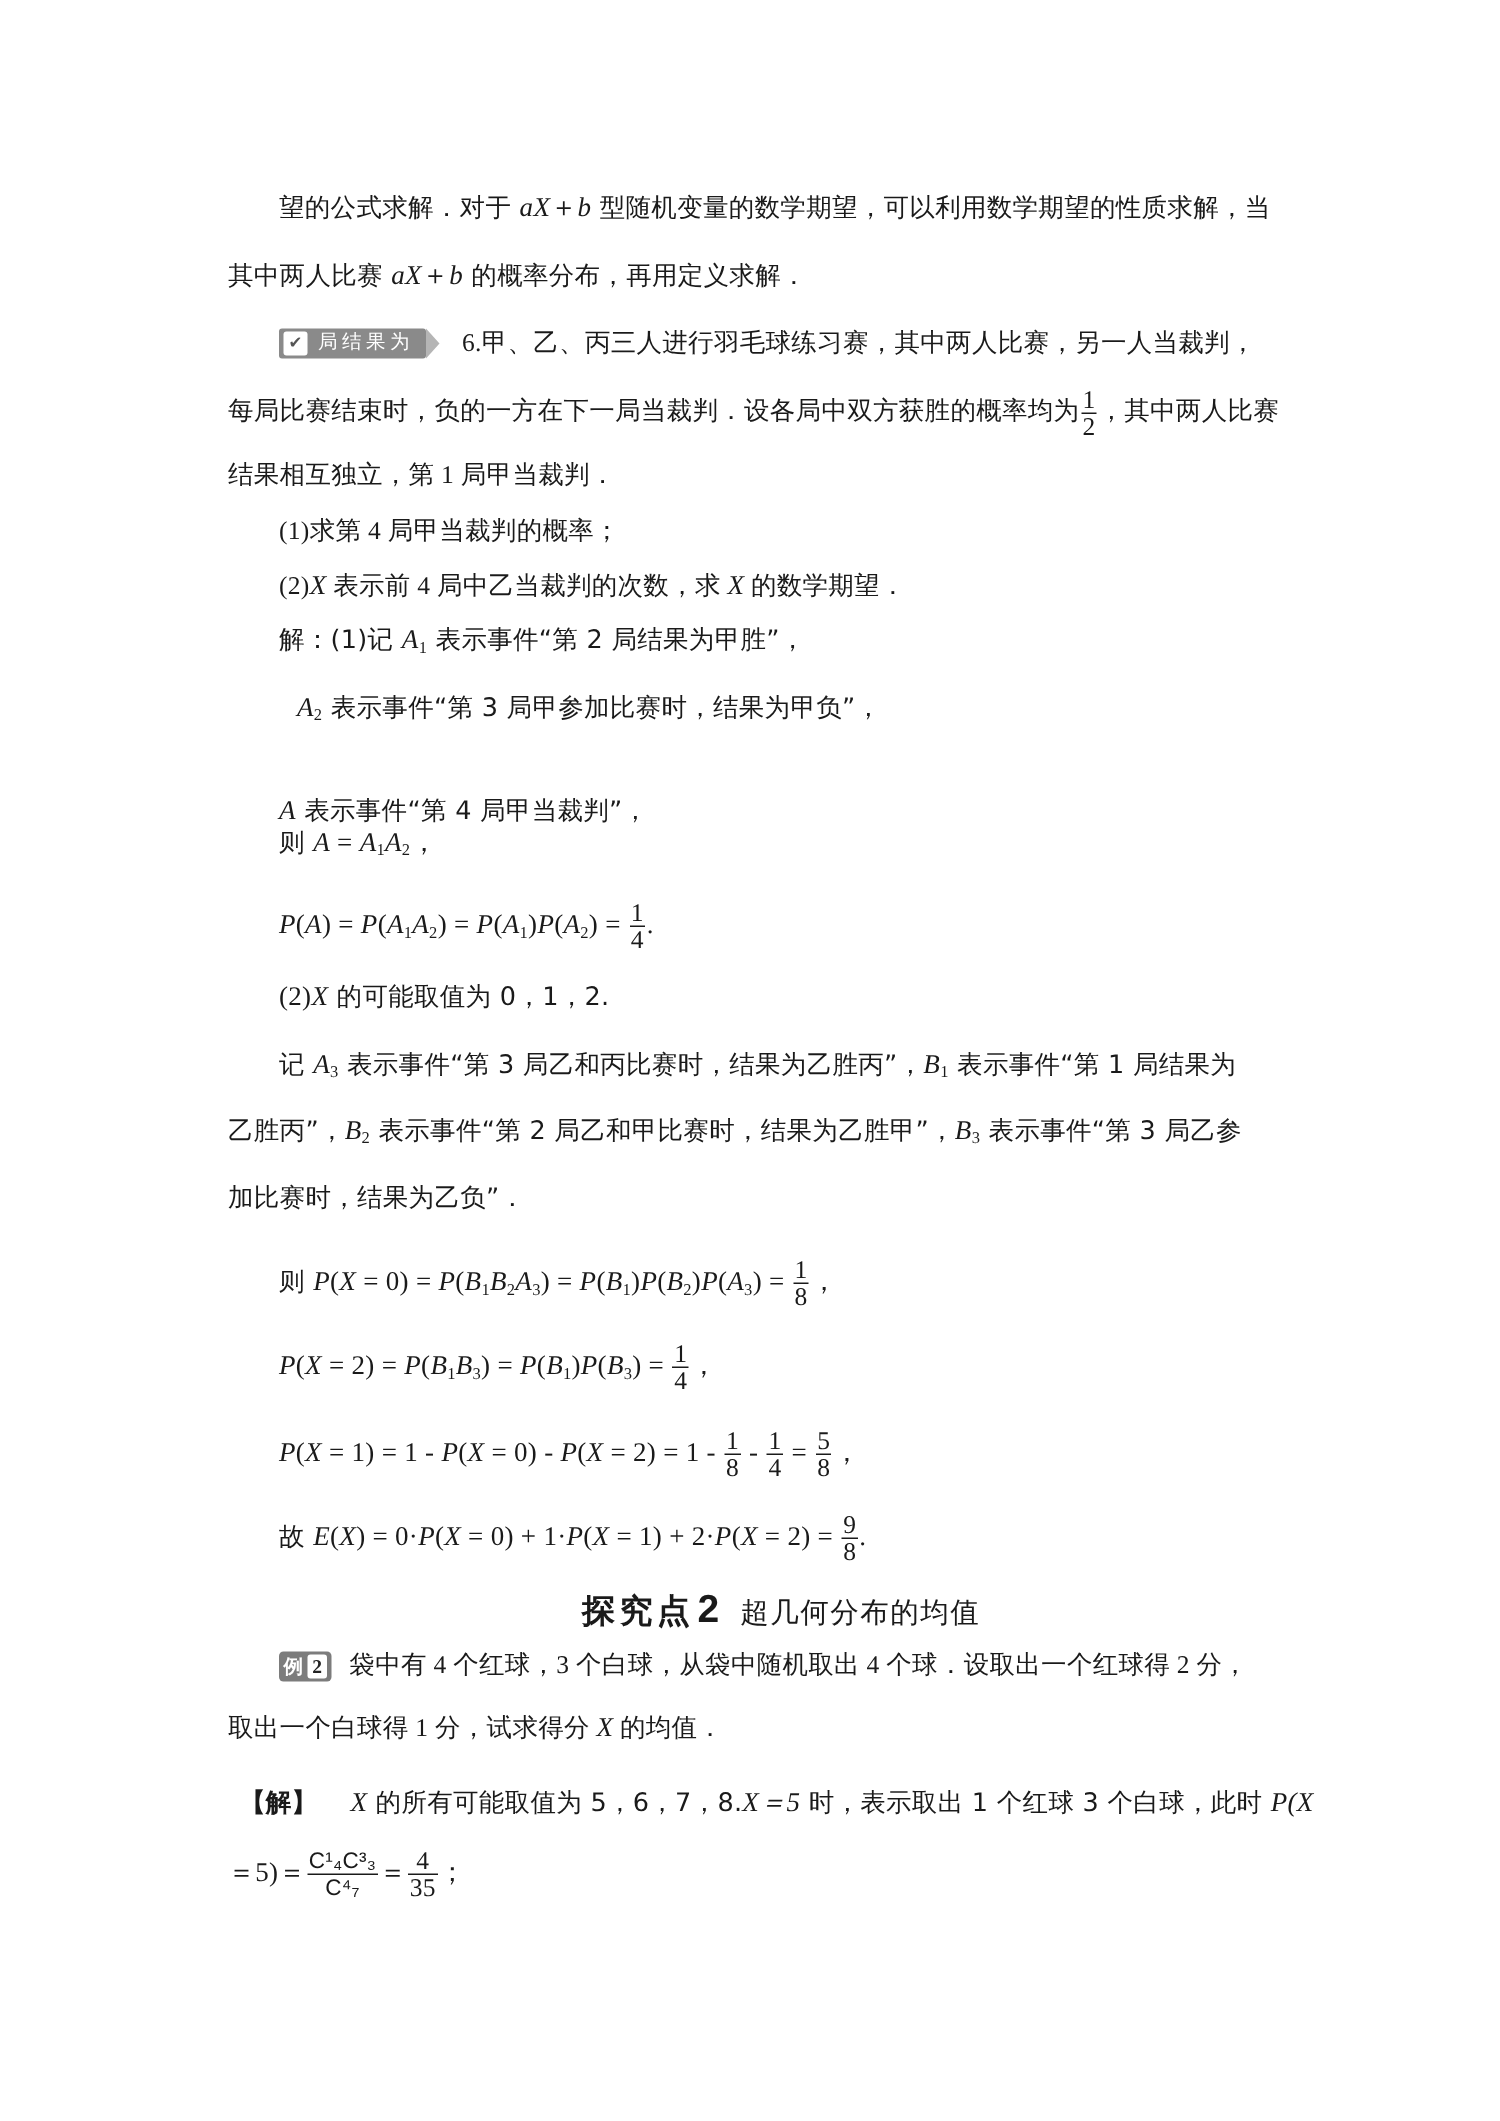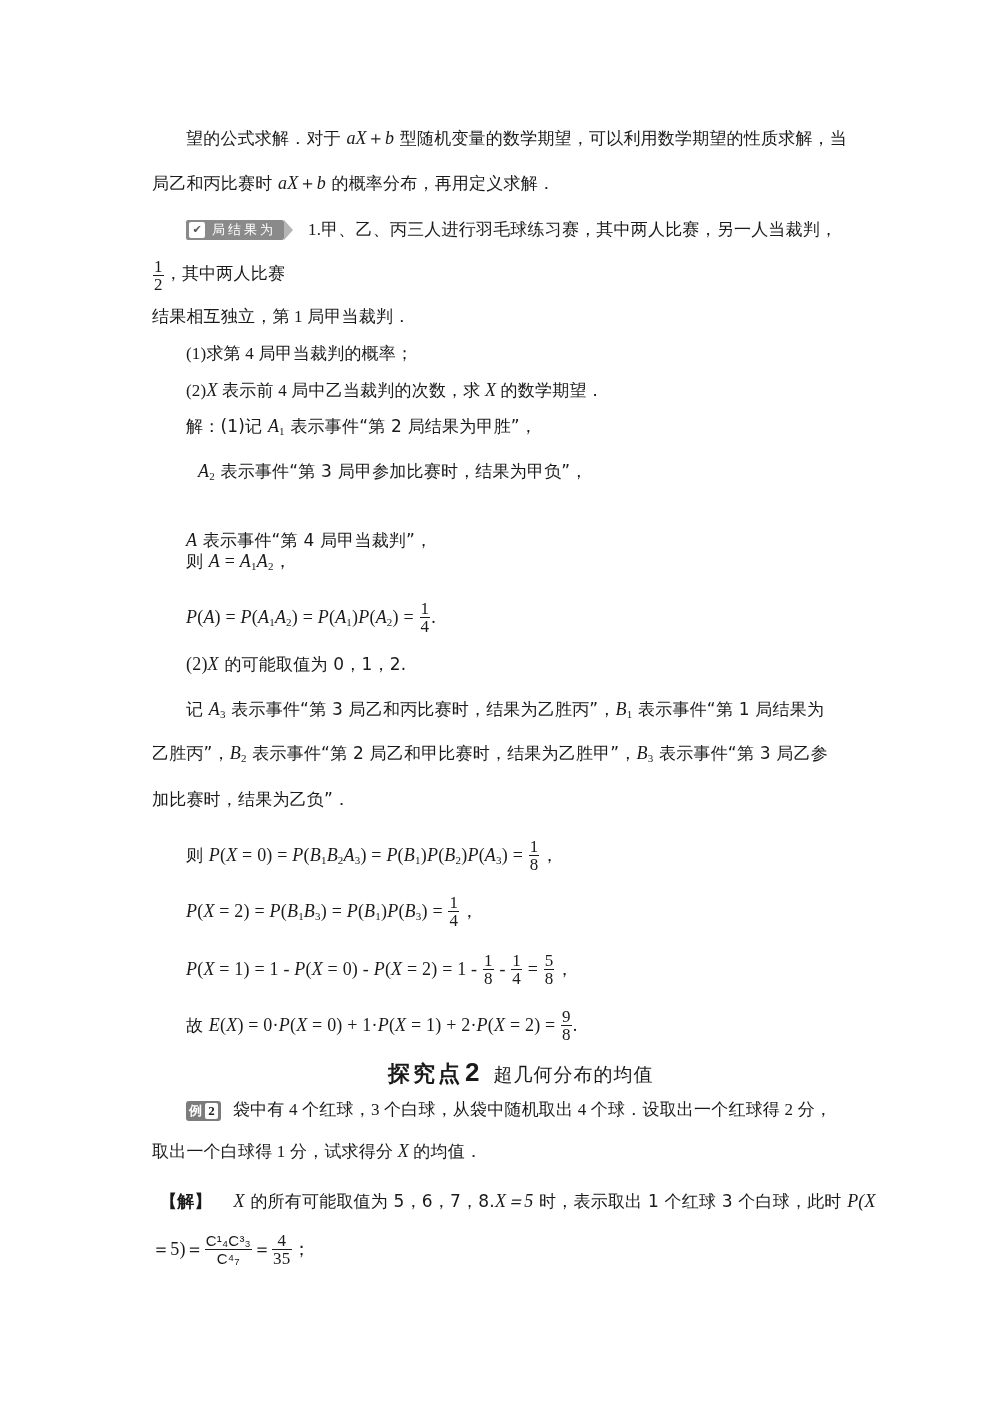--- a/index.html
+++ b/index.html
@@ -56,28 +56,28 @@
   .bracket { font-weight: bold; margin-right: 22px; }
   .comb { font-family: Liberation Sans, sans-serif; font-size: 15px; }
 </style>
 </head>
 <body>
 
 <div class="line" style="left:186px; top:127px;">
   <span>望的公式求解．对于 </span><span class="m">aX</span><span class="mr">＋</span><span class="m">b</span><span> 型随机变量的数学期望，可以利用数学期望的性质求解，当</span>
 </div>
 <div class="line" style="top:172px;">
-  <span>局乙和丙比赛时 </span><span class="m">aX</span><span class="mr">＋</span><span class="m">b</span><span> 的概率分布，再用定义求解．</span>
+  <span>其中两人比赛 </span><span class="m">aX</span><span class="mr">＋</span><span class="m">b</span><span> 的概率分布，再用定义求解．</span>
 </div>
 
 <div class="line" style="left:186px; top:218px;">
-  <span class="badge-follow"><span class="ic">✔</span><span>局结果为</span></span><span class="serif" style="margin-left:24px;">1.甲、乙、丙三人进行羽毛球练习赛，其中两人比赛，另一人当裁判，</span>
+  <span class="badge-follow"><span class="ic">✔</span><span>局结果为</span></span><span class="serif" style="margin-left:24px;">6.甲、乙、丙三人进行羽毛球练习赛，其中两人比赛，另一人当裁判，</span>
 </div>
 <div class="line serif" style="top:258px;">
-  <span class="frac"><span class="num">1</span><span class="den">2</span></span><span>，其中两人比赛</span>
+  <span>每局比赛结束时，负的一方在下一局当裁判．设各局中双方获胜的概率均为</span><span class="frac"><span class="num">1</span><span class="den">2</span></span><span>，其中两人比赛</span>
 </div>
 <div class="line serif" style="top:306px;">结果相互独立，第 1 局甲当裁判．</div>
 <div class="line ind serif" style="top:343px;">(1)求第 4 局甲当裁判的概率；</div>
 <div class="line ind serif" style="top:379px;">
   <span>(2)</span><span class="m">X</span><span> 表示前 4 局中乙当裁判的次数，求 </span><span class="m">X</span><span> 的数学期望．</span>
 </div>
 
 <div class="line ind" style="top:415px;">
   <span>解：(1)记 </span><span class="m">A<sub>1</sub></span><span> 表示事件“第 2 局结果为甲胜”，</span>
 </div>

